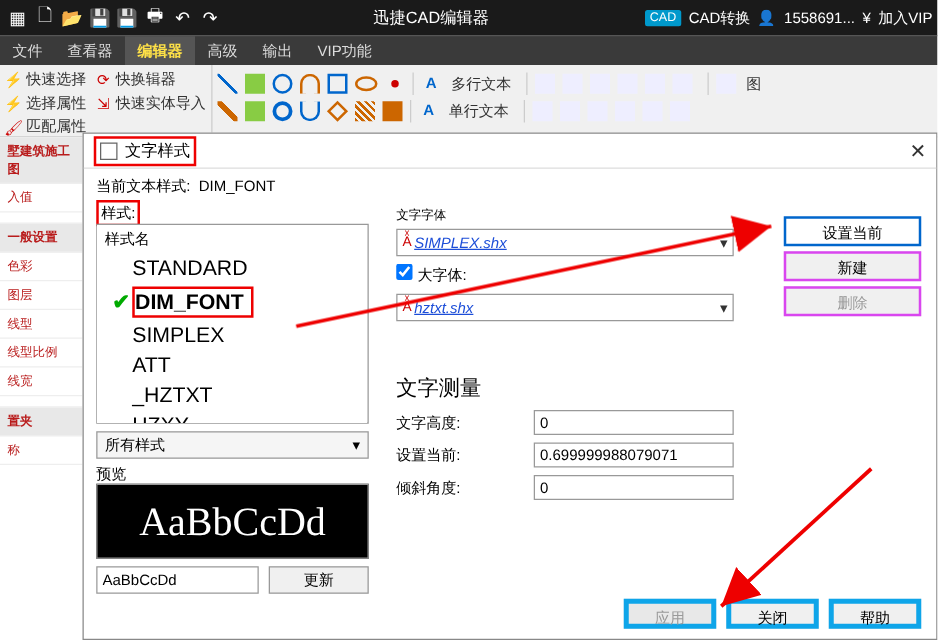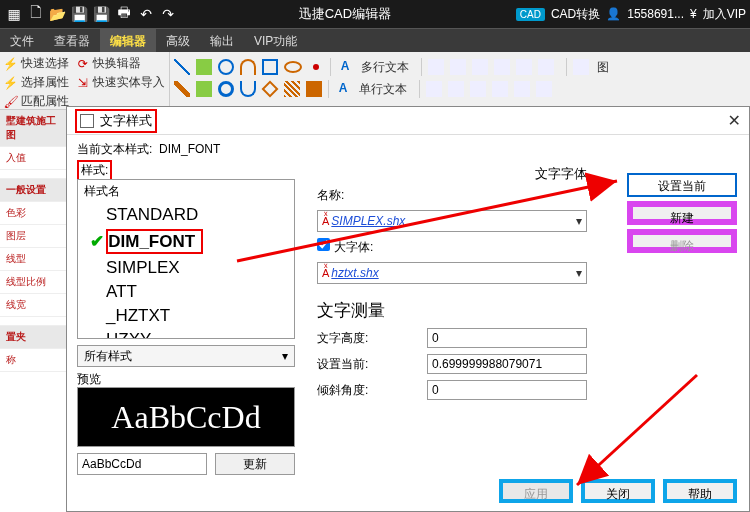--- a/index.html
+++ b/index.html
@@ -55,21 +55,21 @@
 .all-styles { position: absolute; left: 10px; top: 210px; width: 218px; height: 22px; border: 1px solid #999; background: #f5f5f5; padding: 2px 6px; font-size: 12px; display: flex; align-items: center; }
 .all-styles::after { content: "▾"; margin-left: auto; }
 
 .preview-label { position: absolute; left: 10px; top: 236px; font-size: 12px; }
 .preview-box { position: absolute; left: 10px; top: 252px; width: 218px; height: 60px; background: #000; color: #fff; display: flex; align-items: center; justify-content: center; font-size: 32px; font-family: serif; border: 1px solid #999; }
 .preview-input { position: absolute; left: 10px; top: 318px; width: 130px; height: 22px; border: 1px solid #999; padding: 2px 4px; font-size: 12px; }
 .update-btn { position: absolute; left: 148px; top: 318px; width: 80px; height: 22px; border: 1px solid #999; background: #f0f0f0; text-align: center; line-height: 20px; font-size: 12px; }
 
 
 .font-section { position: absolute; left: 250px; top: 30px; width: 270px; }
-.font-section .fs-title { font-size: 13px; margin-bottom: 4px; text-align: right; }
+.font-section .fs-title { font-size: 10px; margin-bottom: 4px; }
 .font-section .fs-row { display: flex; align-items: center; margin-bottom: 6px; }
 .font-section .fs-label { font-size: 12px; width: 60px; }
 .font-section .fs-field { flex: 1; height: 22px; border: 1px solid #999; padding: 2px 4px; font-size: 12px; display: flex; align-items: center; background: #fff; }
 .font-section .fs-field .fico { color: #c00; margin-right: 2px; font-size: 11px; }
 .font-section .fs-field .fval { color: #1d4ed8; font-style: italic; text-decoration: underline; }
 .font-section .fs-field::after { content: "▾"; margin-left: auto; color: #333; }
 .font-section input[type=checkbox] { margin-right: 4px; }
 
 .measure-section { position: absolute; left: 250px; top: 164px; width: 300px; }
 .measure-section .ms-title { font-size: 17px; margin-bottom: 6px; }
@@ -77,21 +77,21 @@
 .measure-section .ms-label { width: 110px; font-size: 12px; }
 .measure-section .ms-input { width: 160px; height: 20px; border: 1px solid #999; padding: 2px 4px; font-size: 12px; }
 
 .gen-section { position: absolute; left: 250px; top: 270px; width: 270px; }
 .gen-section .gs-title { font-size: 12px; margin-bottom: 4px; }
 .gen-section .gs-row { display: flex; align-items: center; font-size: 12px; padding: 2px 0; }
 .gen-section .gs-row input { margin-right: 4px; }
 
 
 .right-btns { position: absolute; right: 12px; top: 38px; width: 110px; margin-left: 44px; }
-.right-btns .rbtn { height: 24px; border: 6px solid #d946ef; background: #f0f0f0; text-align: center; line-height: 22px; font-size: 12px; margin-bottom: 4px; }
+.right-btns .rbtn { height: 24px; border: 2px solid #d946ef; background: #f0f0f0; text-align: center; line-height: 22px; font-size: 12px; margin-bottom: 4px; }
 .right-btns .rbtn.primary { border: 2px solid #06c; background: #fff; }
 
 
 .bottom-btns { position: absolute; right: 12px; bottom: 8px; display: flex; gap: 8px; }
 .bottom-btns .bbtn { width: 74px; height: 24px; border: 4px solid #0ea5e9; background: #f0f0f0; text-align: center; line-height: 22px; font-size: 12px; }
 .bottom-btns .bbtn.disabled { color: #999; background: #e8e8e8; }
 
 
 .arrow { position: absolute; pointer-events: none; }
 .arrow svg { overflow: visible; }
@@ -231,23 +231,20 @@
     <div class="all-styles">所有样式</div>
     <div class="preview-label">预览</div>
     <div class="preview-box">AaBbCcDd</div>
     <input class="preview-input" value="AaBbCcDd" style="">
     <div class="update-btn">更新</div>
 
     
     <div class="font-section">
       <div class="fs-title">文字字体</div>
       <div class="fs-row">
-        <div class="fs-label">名称:</div>
-      </div>
-      <div class="fs-row">
         <div class="fs-field">
             <span class="fico">Aͯ</span>
             <span class="fval">SIMPLEX.shx</span>
           </div>
       </div>
       <div class="fs-row">
         <label><input type="checkbox" checked="" style=""><span>大字体:</span></label>
       </div>
       <div class="fs-row">
         <div class="fs-field">

